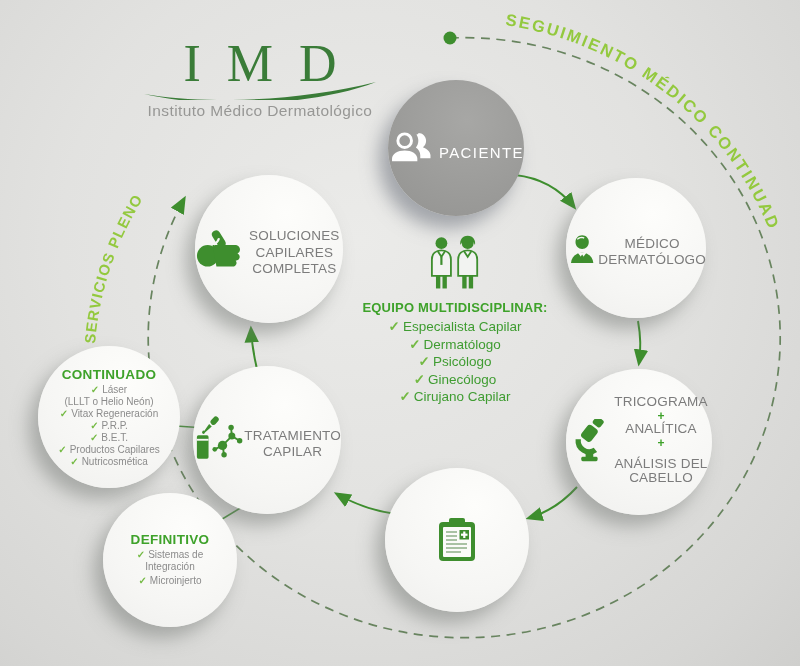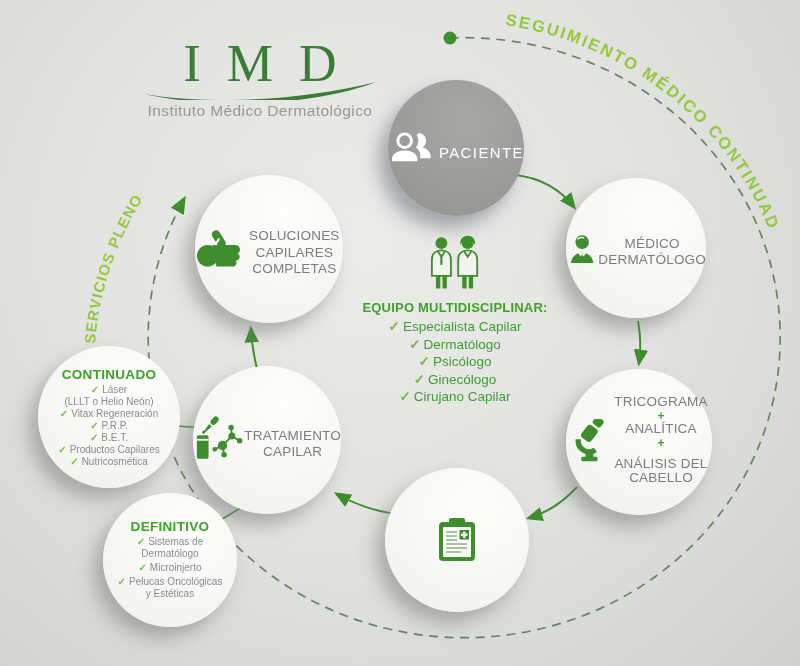--- a/index.html
+++ b/index.html
@@ -221,23 +221,22 @@
       <div class="bubble-item"><span class="chk">✓</span><span>P.R.P.</span></div>
       <div class="bubble-item"><span class="chk">✓</span><span>B.E.T.</span></div>
       <div class="bubble-item"><span class="chk">✓</span><span>Productos Capilares</span></div>
       <div class="bubble-item"><span class="chk">✓</span><span>Nutricosmética</span></div>
     </div>
   </div>
 
   <div class="node white n-definitivo">
     <div>
       <div class="bubble-title">DEFINITIVO</div>
-      <div class="bubble-item"><span class="chk">✓</span><span>Sistemas de Dermatólogo</span></div>
+      <div class="bubble-item"><span class="chk">✓</span><span>Sistemas de Integración</span></div>
       <div class="bubble-item"><span class="chk">✓</span><span>Microinjerto</span></div>
-      <div class="bubble-item"><span class="chk">✓</span><span>Pelucas Oncológicas y Estéticas</span></div>
     </div>
   </div>
 
   <div class="team">
     <svg class="team-icon" width="58" height="60" viewBox="0 0 64 62">
       <g>
         <circle cx="17" cy="8" r="6.5" fill="#3e8e2e"></circle>
         <path d="M6.5 44V26c0-6.5 4.5-10 10.5-10s10.5 3.5 10.5 10v18z" fill="#f2f3f1" stroke="#3e8e2e" stroke-width="2"></path>
         <path d="M13 17l4 6 4-6" fill="none" stroke="#3e8e2e" stroke-width="2"></path>
         <line x1="17" y1="23" x2="17" y2="32" stroke="#3e8e2e" stroke-width="2.4"></line>

